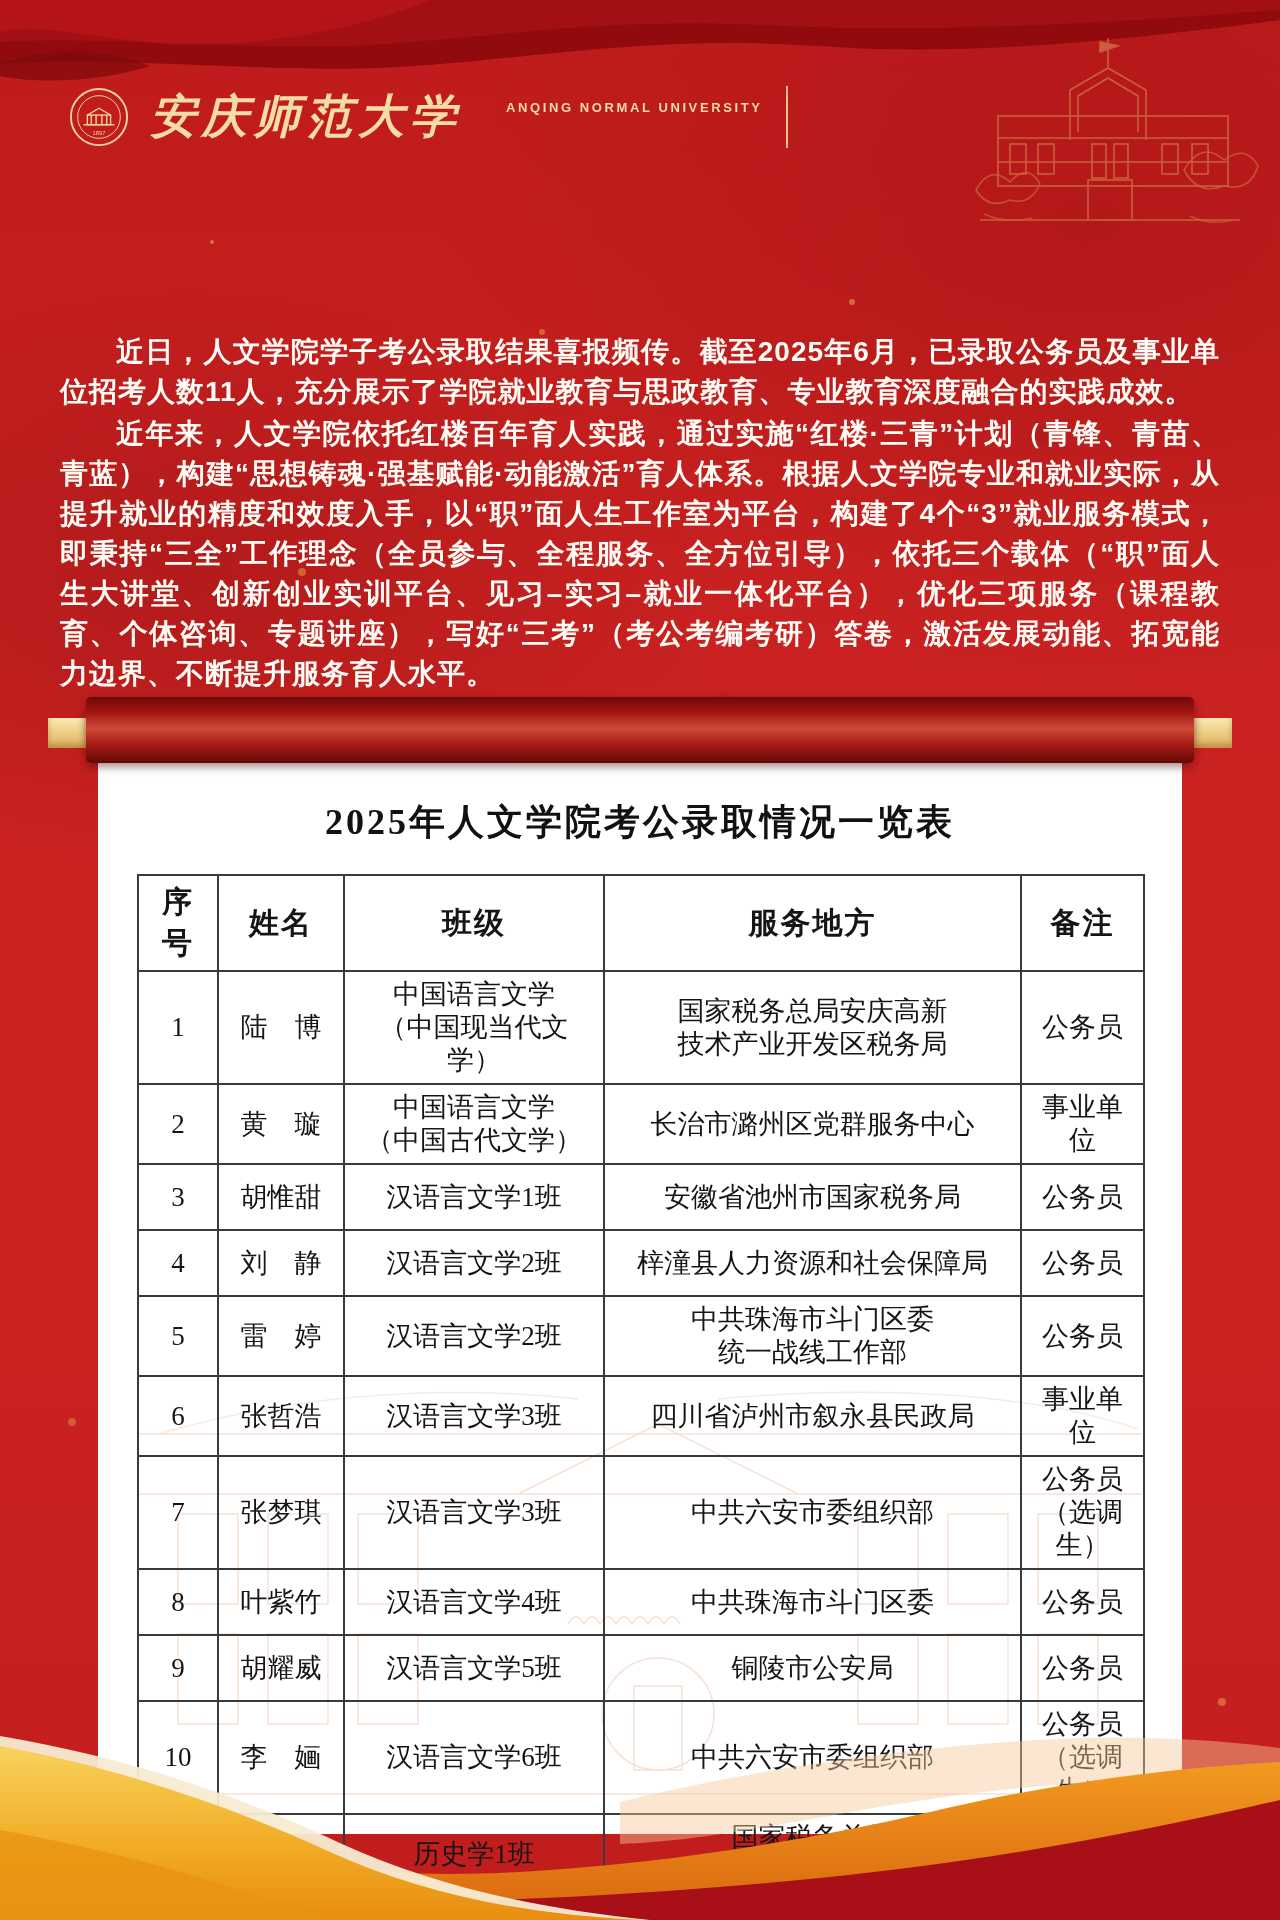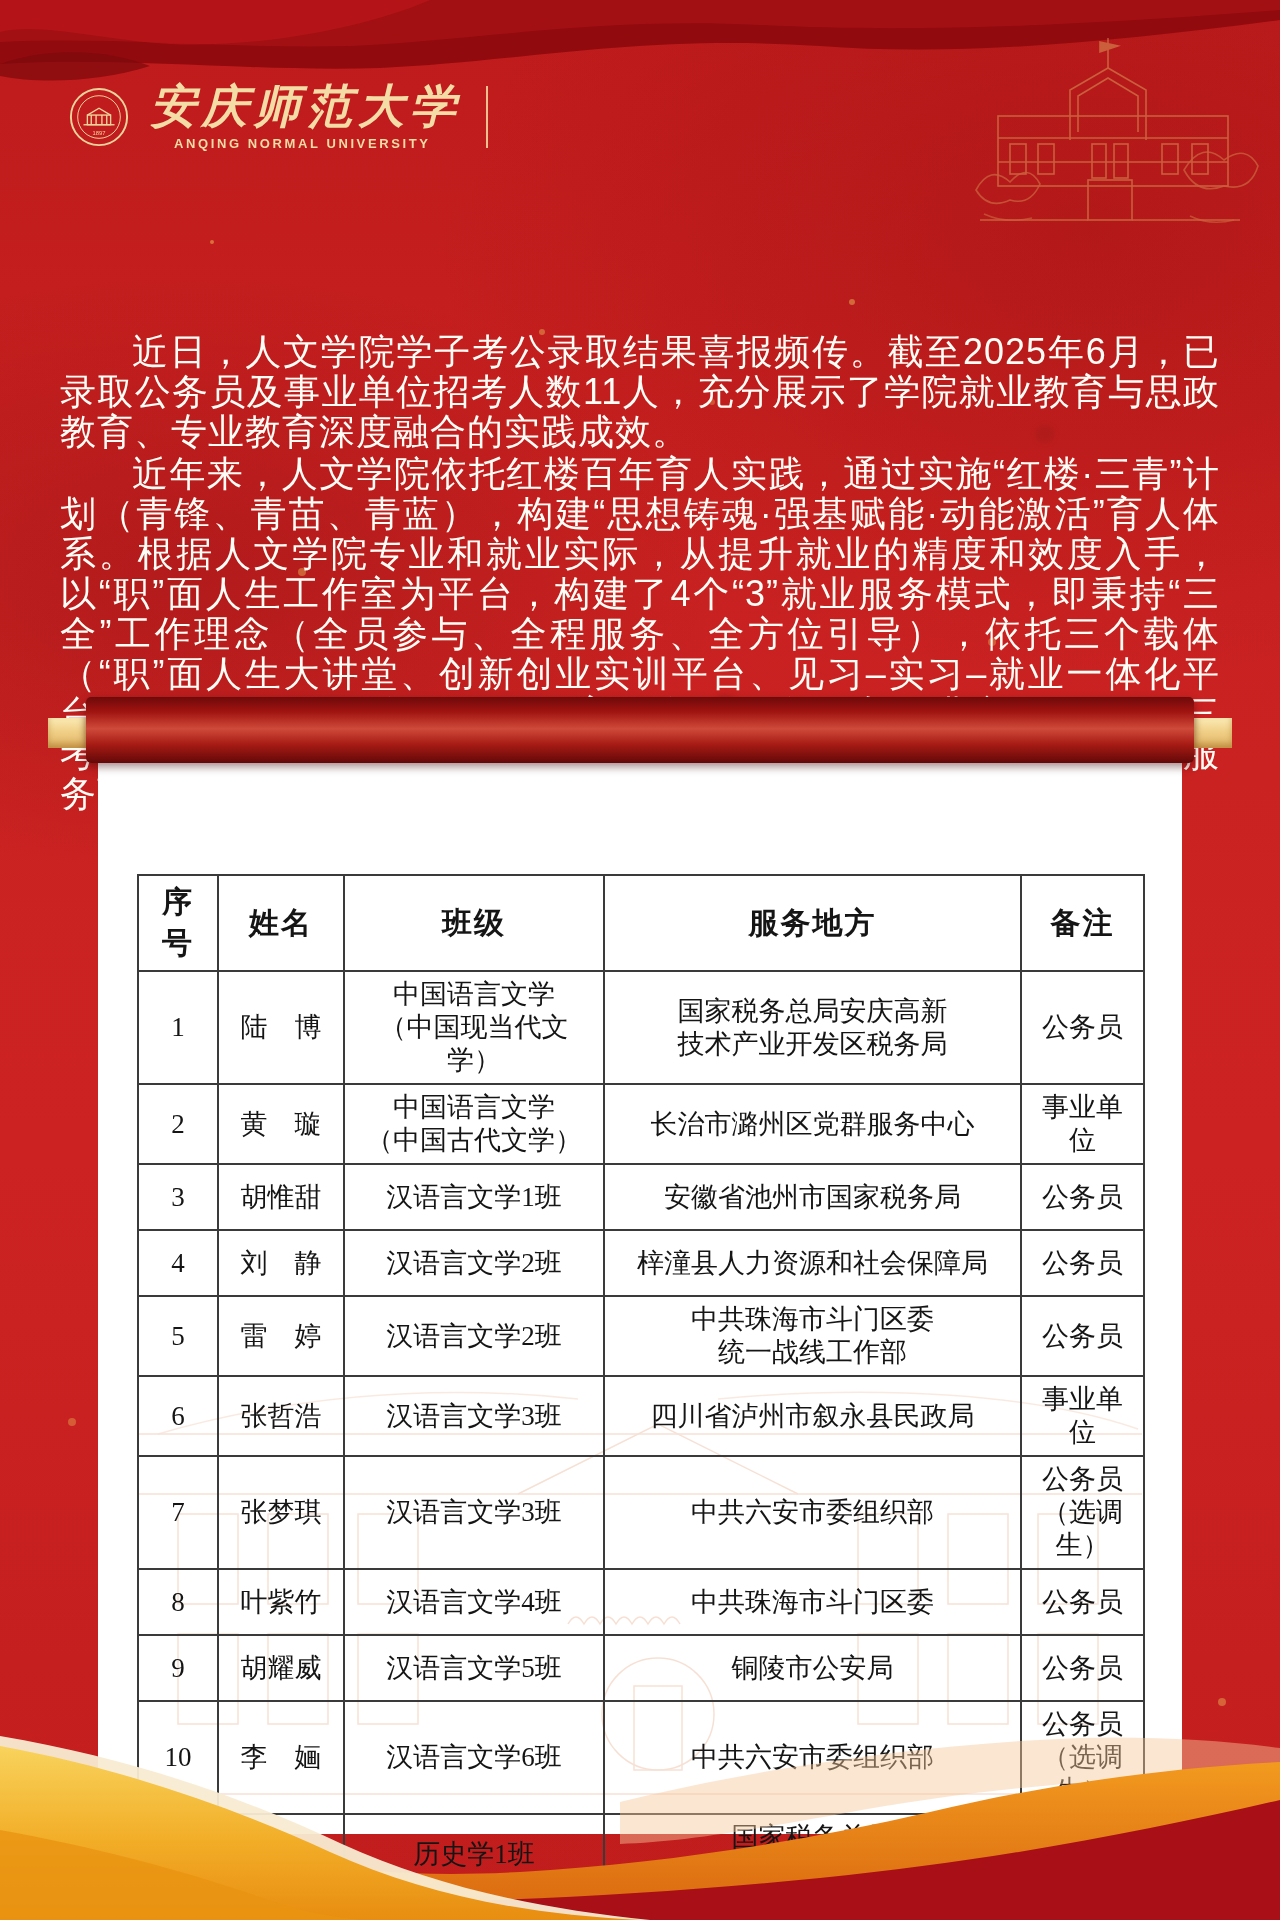--- a/index.html
+++ b/index.html
@@ -30,36 +30,36 @@
 
   .top-ribbon { position:absolute; left:0; top:0; width:1280px; height:150px; }
   .building-sketch { position:absolute; right:0; top:20px; width:340px; height:250px; opacity:.5; }
 
   
   .header { position:absolute; left:68px; top:72px; display:flex; align-items:center; height:90px; }
   .seal { width:62px; height:62px; flex:0 0 62px; }
   .brand-zh { font-family:"Liberation Serif", serif; font-weight:bold; font-style:italic;
     font-size:46px; color:#f3dca6; letter-spacing:6px; margin-left:20px; line-height:1; white-space:nowrap; }
   .brand-en { font-size:13px; font-weight:bold; color:#f3dca6; letter-spacing:2.6px; margin-top:6px; font-style:normal;margin-left:44px; }
-  .brand-block { display:flex; flex-direction:column; justify-content:flex-start; }
+  .brand-block { display:flex; flex-direction:row; justify-content:flex-start; }
   .brand-divider { width:2px; height:62px; background:rgba(243,220,166,.85); margin:0 22px 0 24px; }
   .college { font-family:"Liberation Serif", serif; font-weight:bold; font-style:italic;
     font-size:52px; color:#f3dca6; letter-spacing:14px; white-space:nowrap; }
 
   
   .big-title { position:absolute; left:0; top:148px; width:1280px; text-align:center;
     font-family:"Liberation Serif", serif; font-weight:bold; font-size:142px; line-height:1.1;
     letter-spacing:.62em; padding-left:.62em;
     background:linear-gradient(180deg, #fbecc4 8%, #f2d694 38%, #dfb15e 72%, #caa251 100%);
     -webkit-background-clip:text; background-clip:text; color:transparent;
     filter:drop-shadow(4px 6px 1px rgba(70,18,8,.6)); }
 
   
   .announce { position:absolute; left:60px; top:332px; width:1160px;
-    color:#fffdf6; font-weight:normal; font-size:36px; line-height:40px;
+    color:#fffdf6; font-weight:bold; font-size:28px; line-height:40px;
     text-align:justify; letter-spacing:1px; }
   .announce p { text-indent:2em; margin-bottom:2px; }
 
   
   .scroll-rod { position:absolute; left:86px; top:697px; width:1108px; height:66px; border-radius:5px;
     background:linear-gradient(180deg, #6d0a0a 0%, #a01310 22%, #cf4a3a 48%, #a61b14 72%, #630808 100%);
     box-shadow:0 4px 8px rgba(60,5,5,.45); z-index:5; }
   .scroll-knob { position:absolute; top:718px; width:38px; height:30px; z-index:4;
     background:linear-gradient(180deg, #fbeab4 0%, #f0d087 45%, #dfb264 100%);
     box-shadow:inset 0 -4px 6px rgba(150,95,25,.45); }
@@ -172,20 +172,21 @@
         <rect x="850" y="320" width="60" height="90"></rect>
       <rect x="940" y="320" width="60" height="90"></rect>
         <rect x="760" y="440" width="60" height="90"></rect>
       <rect x="850" y="440" width="60" height="90"></rect>
         <rect x="940" y="440" width="60" height="90"></rect>
       <path d="M420,300 L560,230 L700,300"></path>
       <line x1="40" y1="600" x2="1044" y2="600"></line>
       <path d="M60,240 C200,200 340,190 480,205 M620,205 C780,190 940,200 1040,235" opacity="0.7"></path>
     </svg>
 
+    <div class="table-title">2025年人文学院考公录取情况一览表</div>
 
     <table class="roster">
       <colgroup>
         <col class="c-no">
           <col class="c-name">
           <col class="c-class">
           <col class="c-place">
           <col class="c-remark">
       </colgroup>
       <thead>

